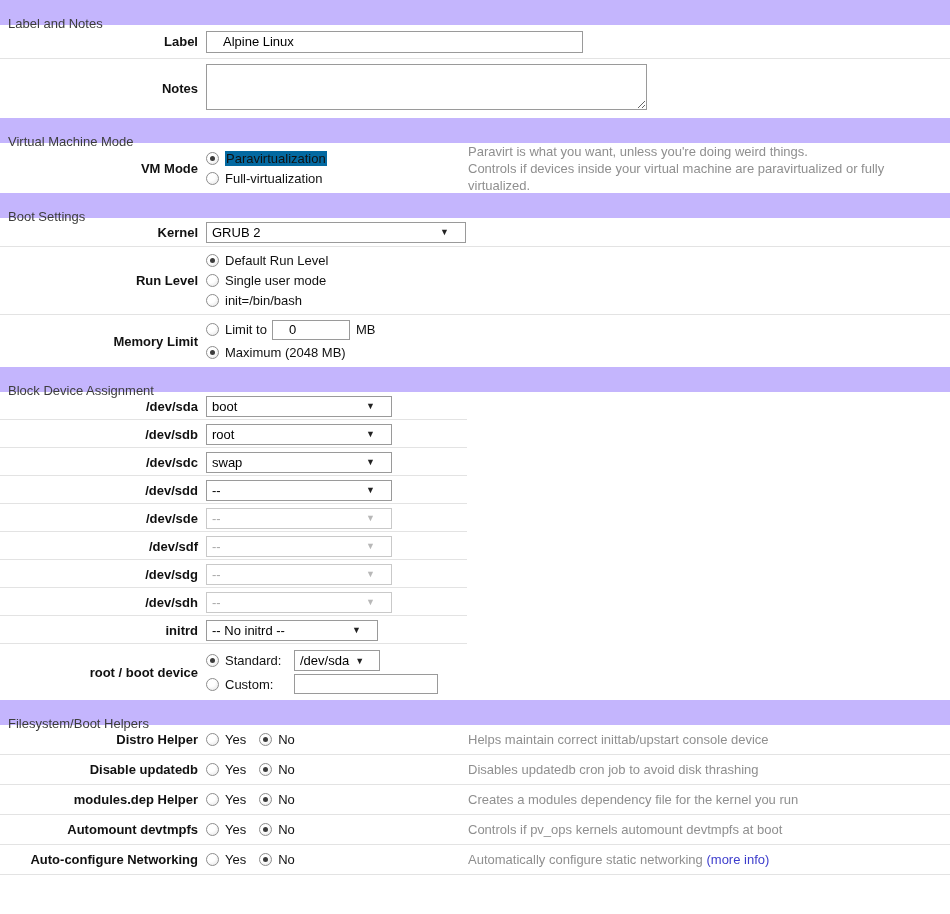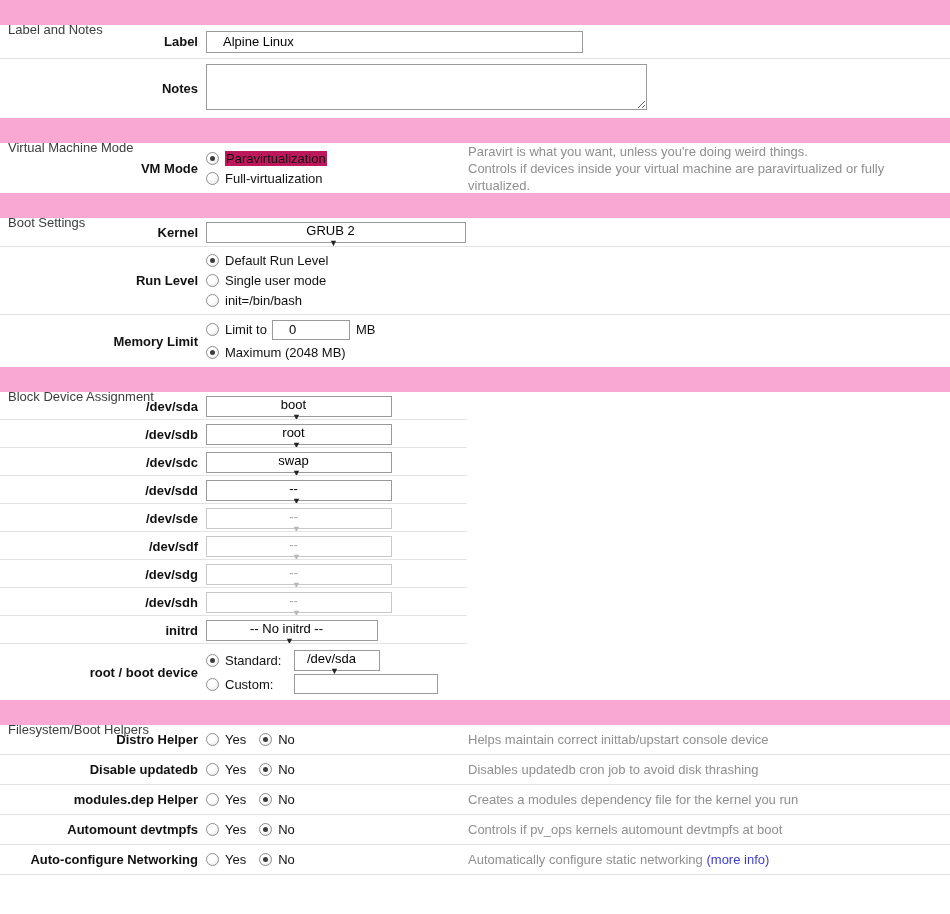--- a/index.html
+++ b/index.html
@@ -17,24 +17,24 @@
   .titlebar {
     height: 26px;
     background: #cfcfcf;
     font-weight: bold;
     font-size: 13px;
     color: #111;
     padding: 6px 8px 0 8px;
   }
   .section-header {
     height: 25px;
-    background: #f9a8d4;
+    background: #c4b5fd;
     color: #3d3d3d;
     font-size: 13px;
-    padding: 22px 8px 0 8px;
+    padding: 16px 8px 0 8px;
   }
 
   .row {
     display: flex;
     align-items: center;
     border-bottom: 1px solid #e3e3e3;
   }
   .row.no-border { border-bottom: none; }
   .row.partial {
     border-bottom: none;
@@ -102,35 +102,34 @@
     background: #3c3c3c;
   }
 
   .option-line {
     display: flex;
     align-items: center;
     min-height: 20px;
   }
   .option-line .radio { margin-right: 6px; }
   .opt-label { color: #111; }
-  .opt-label.hilite { background: #be185d; padding: 0 1px; }
+  .opt-label.hilite { background: #0369a1; padding: 0 1px; }
 
   
   .select {
     display: inline-flex;
     align-items: center;
     justify-content: space-between;
     border: 1px solid #9a9a9a;
     background: #fff;
     height: 21px;
     padding: 0 16px 0 5px;
     font-size: 13px;
     color: #000;
     cursor: default;
-    flex-direction: column;
   }
   .select .arrow { font-size: 9px; color: #222; margin-left: 6px; }
   .select.disabled { border-color: #c9c9c9; color: #a8a8a8; }
   .select.disabled .arrow { color: #b8b8b8; }
 
   .w-kernel  { width: 260px; }
   .w-device  { width: 186px; }
   .w-initrd  { width: 172px; }
   .w-rootdev { width: 86px; }
 

